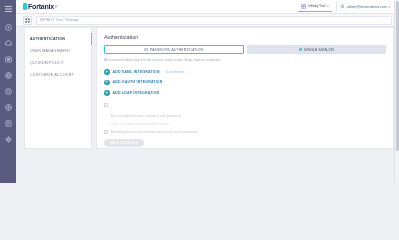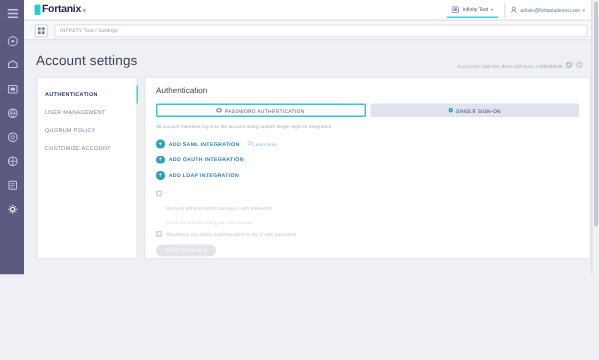--- a/index.html
+++ b/index.html
@@ -292,21 +292,20 @@
               <rect x="0.3" y="0.3" width="1.8" height="1.8"></rect>
               <rect x="2.9" y="0.3" width="1.8" height="1.8"></rect>
               <rect x="0.3" y="2.9" width="1.8" height="1.8"></rect>
               <rect x="2.9" y="2.9" width="1.8" height="1.8"></rect>
             </g>
           </svg>
       </div>
       <div class="crumb-chip">INFINITY Test / Settings</div>
     </div>
 
-    <div class="page-title">Account settings</div>
 
     <div class="acct-id">
       <span>Account ID: 2a873f4c-85e5-4a2f-bcd1-17f6fe28ab38</span>
       <span class="mini-ico">
         <svg width="4.5" height="4.5" viewBox="0 0 5 5">
             <rect x="1.4" y="0.4" width="3.2" height="3.2" rx="0.4" fill="none" stroke="currentColor" stroke-width="0.6"></rect>
             <rect x="0.4" y="1.4" width="3.2" height="3.2" rx="0.4" fill="none" stroke="currentColor" stroke-width="0.6"></rect>
           </svg>
       </span>
       <span class="mini-ico">

